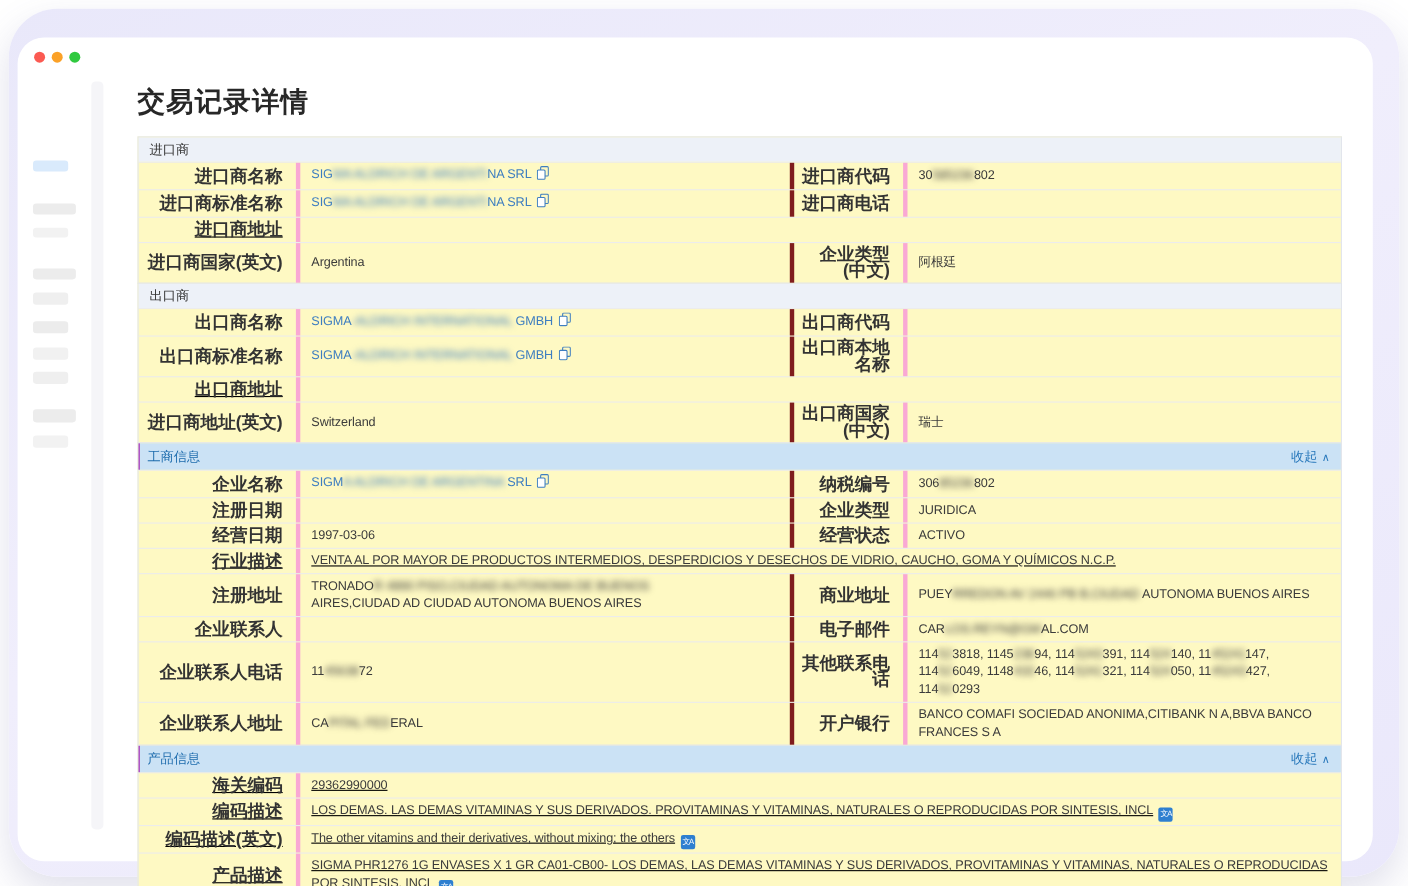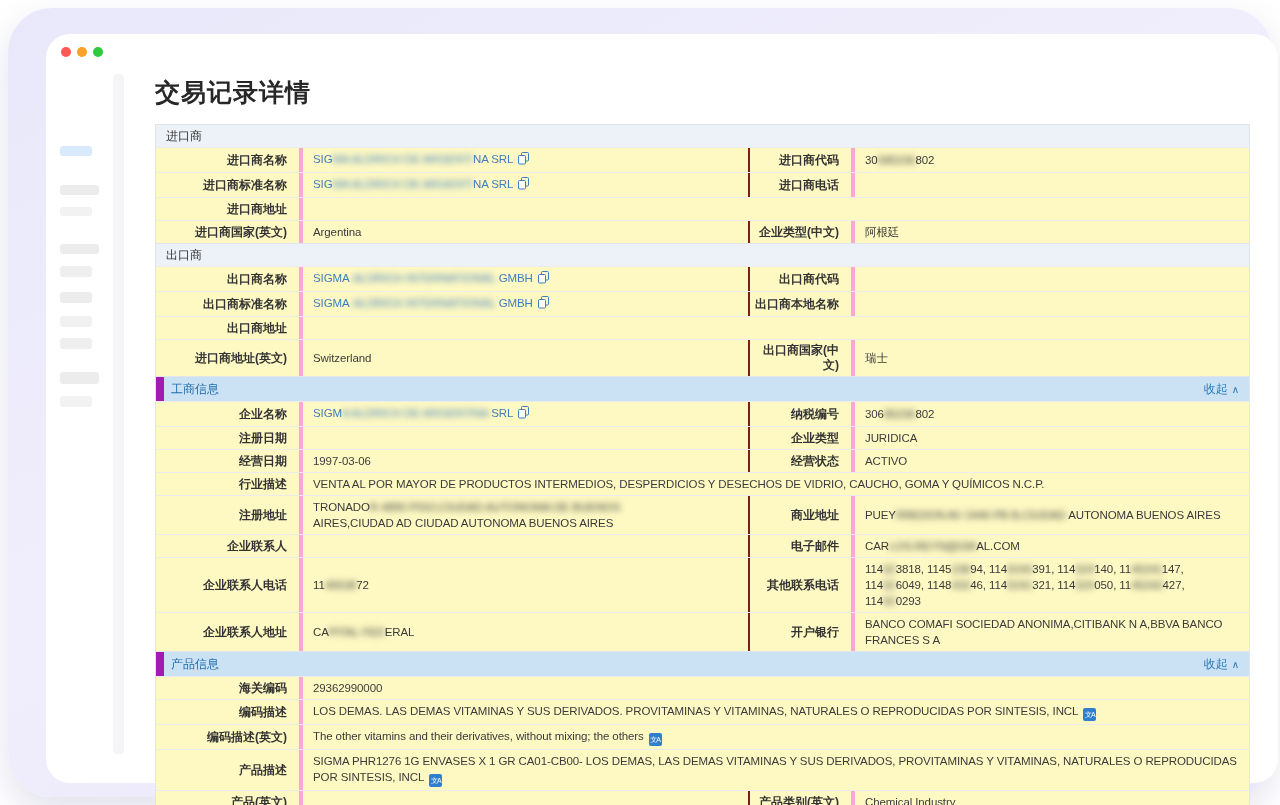--- a/index.html
+++ b/index.html
@@ -5,51 +5,51 @@
   * { margin:0; padding:0; box-sizing:border-box; }
   html,body { width:1280px; height:805px; background:#ffffff; font-family:"Liberation Sans", sans-serif; }
 
   .frame {
     position:absolute; left:8px; top:8px; width:1264px; height:789px;
     border-radius:44px;
     background:linear-gradient(155deg,#e9e8fa 0%,#f0eefc 45%,#eae8fb 100%);
     box-shadow:0 14px 34px rgba(90,90,150,0.18);
   }
   .window {
-    position:absolute; left:38px; top:26px; width:1232px; height:749px;
+    position:absolute; left:8px; top:26px; width:1232px; height:749px;
     background:#ffffff; border-radius:24px;
   }
 
   .traffic { position:absolute; left:15px; top:13px; display:flex; gap:6px; }
   .dot { width:10px; height:10px; border-radius:50%; }
 
   .sidebar { position:absolute; left:0; top:40px; width:66px; height:700px; }
   .skel { position:absolute; left:14px; border-radius:3px; }
 
   .divider { position:absolute; left:67px; top:40px; width:11px; height:680px; background:#f5f5f8; border-radius:4px; }
 
   .main { position:absolute; left:109px; top:42px; width:1095px; }
   h1.title { font-size:25px; font-weight:700; color:#272727; letter-spacing:1px; margin-bottom:15px; }
 
   .sec { border:1px solid #e2e5ec; background:#fef9c3; }
   .sec + .sec { margin-top:-1px; }
 
   .sec-h { position:relative; height:22px; line-height:22px; font-size:12px; background:#edf1f8; color:#333; padding-left:10px; }
-  .sec.accent .sec-h { height:24px; line-height:24px; background:#cbe2f5; color:#1e6cad; border-left:8px solid #a21caf; padding-left:7px; }
+  .sec.accent .sec-h { height:24px; line-height:24px; background:#cbe2f5; color:#1e6cad; border-left:1px solid #a21caf; padding-left:7px; }
   .collapse { position:absolute; right:10px; top:0; color:#2878bb; cursor:pointer; font-size:12px; }
   .chev { font-size:10px; margin-left:4px; }
 
   .row { display:grid; grid-template-columns:143px 405px 147px 1fr; border-top:1px solid #ececec; min-height:23px; }
-  .row.full { grid-template-columns:143px 1fr; }
+  .row.full { grid-template-columns:143px 1fr;text-decoration:underline; }
 
   .lbl { display:flex; align-items:center; justify-content:flex-end; text-align:right;
-         font-size:12px; font-weight:700; color:#333; padding:3px 12px 3px 4px; line-height:15px; }
+         font-size:16px; font-weight:700; color:#333; padding:3px 12px 3px 4px; line-height:15px; }
   .val { display:flex; align-items:center; border-left:4px solid #f9a8d4;
          font-size:11.5px; color:#3b3b3b; padding:3px 8px 3px 10px; }
-  .lbl2 { border-left:2px solid #7f1d1d;margin-left:44px; }
+  .lbl2 { border-left:4px solid #7f1d1d;margin-left:44px; }
   .vin { width:100%; line-height:16px; letter-spacing:-0.1px; }
 
   .vin.link { color:#3e7ec0; }
   .blur { filter:blur(3px); }
   .copy-ic { display:inline-block; margin-left:5px; color:#3e7ec0; vertical-align:-2px; cursor:pointer; }
   .tr-ic { display:inline-block; margin-left:5px; width:13px; height:13px; border-radius:2px;
            background:#2e7fd0; color:#fff; font-size:7px; line-height:13px; text-align:center;
            letter-spacing:-1px; vertical-align:-2px; cursor:pointer; }
 </style>
 </head>

